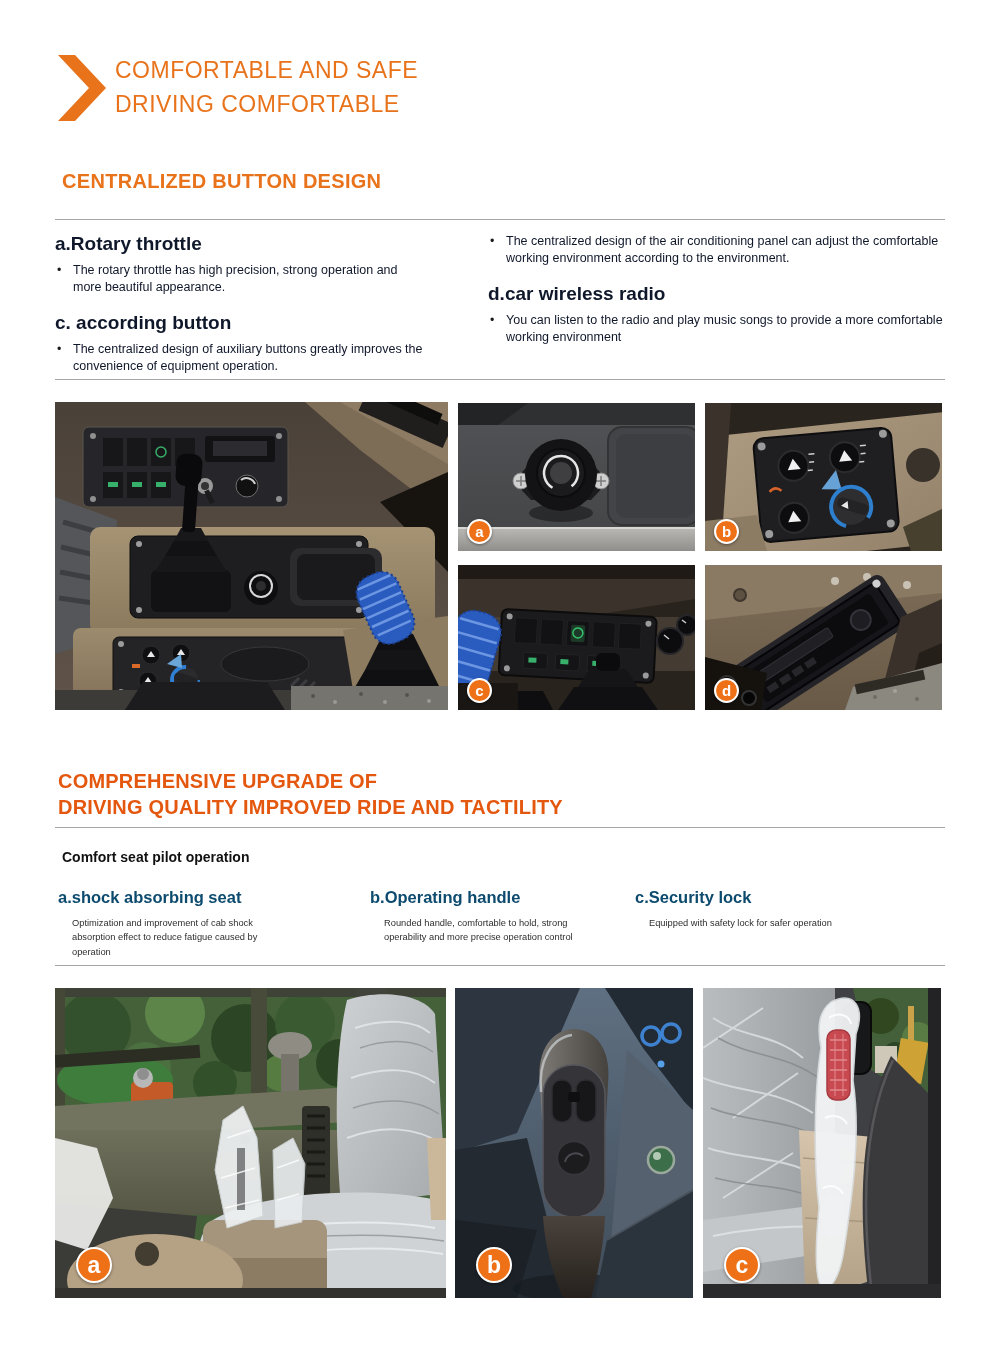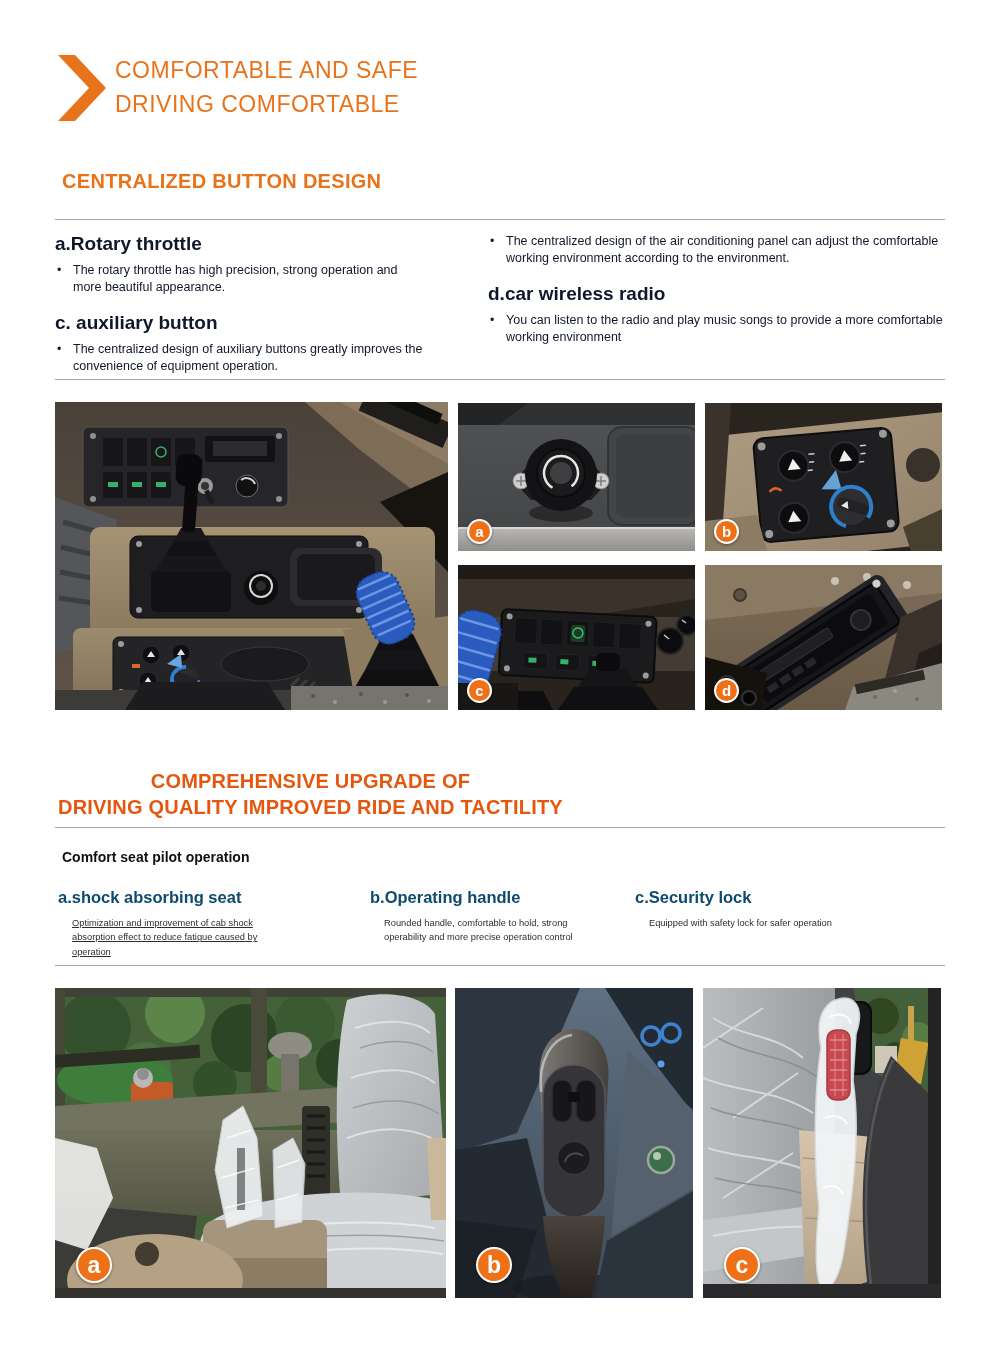--- a/index.html
+++ b/index.html
@@ -35,27 +35,27 @@
   .imgbox{position:absolute;overflow:hidden;background:#2b2b2b;}
   .imgbox svg{display:block;width:100%;height:100%;}
   .badge{
     position:absolute;border-radius:50%;background:var(--badge);
     color:#fff;border:2px solid #fff;display:flex;align-items:center;justify-content:center;
     font-weight:bold;box-shadow:0 1px 3px rgba(0,0,0,.4);line-height:1;
   }
   .badge-sm{width:25px;height:25px;left:9px;bottom:7px;font-size:15px;}
   .badge-lg{width:36px;height:36px;left:21px;bottom:15px;font-size:23px;}
   
-  .s2-heading{left:58px;top:768px;color:var(--orange2);font-weight:bold;font-size:20px;line-height:26px;letter-spacing:.2px;text-align:center;}
+  .s2-heading{left:58px;top:768px;color:var(--orange2);font-weight:bold;font-size:20px;line-height:26px;letter-spacing:.2px;}
   .s2-sub{left:62px;top:849px;font-size:14px;font-weight:bold;color:#111;}
   .f2{position:absolute;top:888px;}
   .f2 h4{font-size:16.5px;font-weight:bold;color:#0c4a6e;margin-bottom:9px;}
   .f2 .desc{margin-left:14px;font-size:9.3px;line-height:1.55;color:#2e2e2e;}
   .f2.col-a{left:58px;width:300px;}
-  .f2.col-a .desc{max-width:218px;text-decoration:underline;}
+  .f2.col-a .desc{max-width:218px;}
   .f2.col-b{left:370px;width:270px;}
   .f2.col-b .desc{max-width:196px;}
   .f2.col-c{left:635px;width:310px;}
   .f2.col-c .desc{max-width:260px;}
 </style>
 </head>
 <body>
 
 <div class="abs" style="left:55px;top:52px;width:52px;height:72px;">
   <svg viewBox="0 0 52 72" width="52" height="72">
@@ -70,21 +70,21 @@
 <div class="abs s1-heading">CENTRALIZED BUTTON DESIGN</div>
 <div class="rule" style="top:219px;"></div>
 
 <div class="abs features1">
   <div class="f1-col left">
     <div class="f1">
       <h3>a.Rotary throttle</h3>
       <div class="desc">The rotary throttle has high precision, strong operation and more beautiful appearance.</div>
     </div>
     <div class="f1">
-      <h3>c. auxiliary button</h3>
+      <h3>c. according button</h3>
       <div class="desc">The centralized design of auxiliary buttons greatly improves the convenience of equipment operation.</div>
     </div>
   </div>
   <div class="f1-col right">
     <div class="f1">
       <div class="desc">The centralized design of the air conditioning panel can adjust the comfortable working environment according to the environment.</div>
     </div>
     <div class="f1">
       <h3>d.car wireless radio</h3>
       <div class="desc">You can listen to the radio and play music songs to provide a more comfortable working environment</div>

